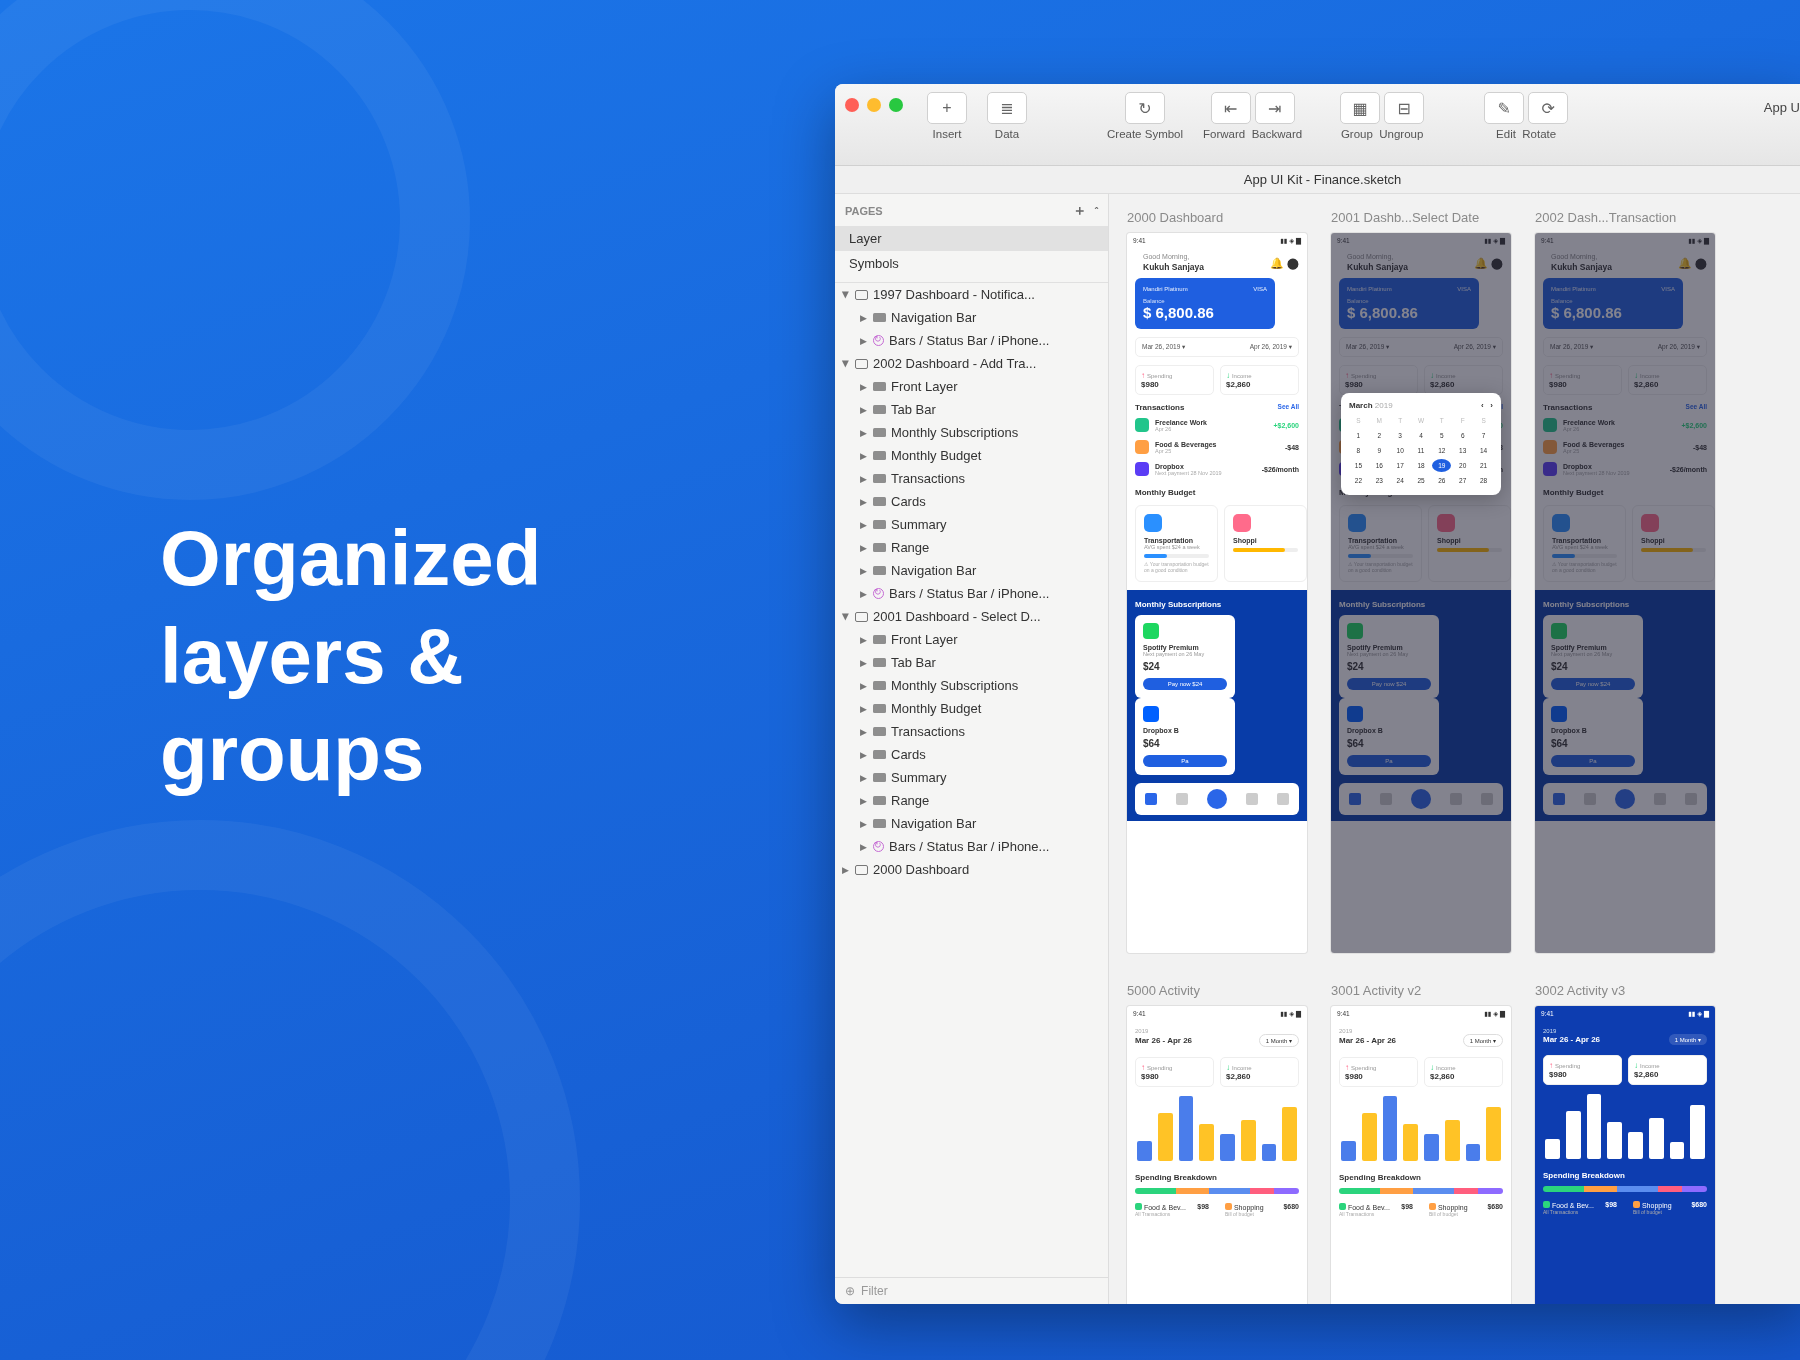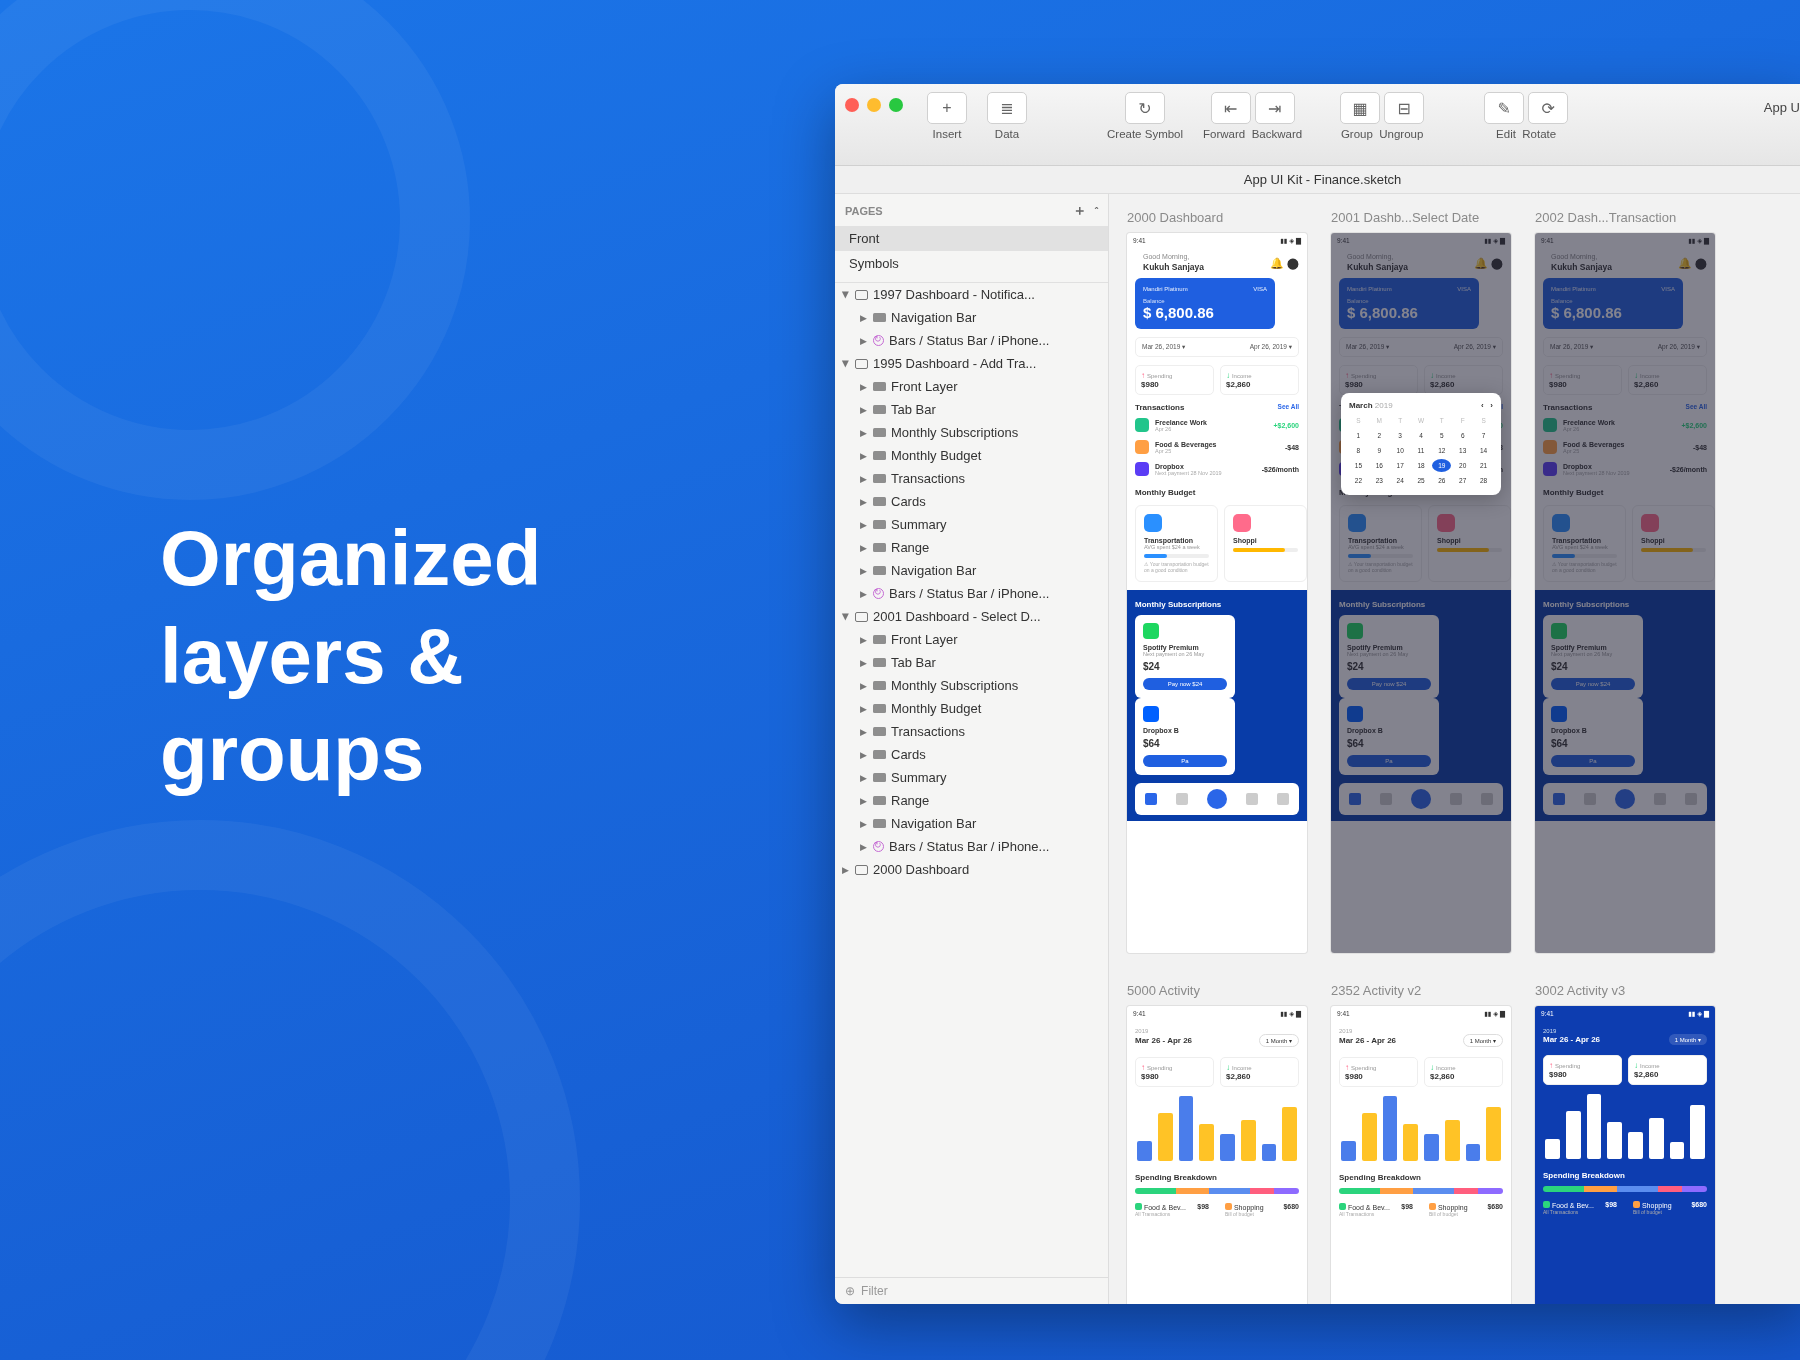--- a/index.html
+++ b/index.html
@@ -176,21 +176,21 @@
   <div class="doc-title">App UI Kit - Finance.sketch</div>
   <div class="body">
     <div class="sidebar">
       <div class="pages-hdr">
         <span>PAGES</span>
         <span class="gap"></span>
         <span style="font-size:14px;color:#666;margin-right:8px">＋</span>
         <span style="font-size:10px;color:#666">ˆ</span>
       </div>
       <div id="pages">
-          <div class="page-item active">Front</div>
+          <div class="page-item active">Layer</div>
           <div class="page-item">Symbols</div>
         </div>
       <div class="layers" id="layers">
           <div class="lrow" style="padding-left: 6px;">
             <span class="chev open">▶</span>
             <span class="ico artb"></span>
             <span class="lname">1997 Dashboard - Notifica...</span>
           </div>
           <div class="lrow" style="padding-left: 24px;">
             <span class="chev">▶</span>
@@ -198,21 +198,21 @@
             <span class="lname">Navigation Bar</span>
           </div>
           <div class="lrow" style="padding-left: 24px;">
             <span class="chev">▶</span>
             <span class="ico sym"></span>
             <span class="lname">Bars / Status Bar / iPhone...</span>
           </div>
           <div class="lrow" style="padding-left: 6px;">
             <span class="chev open">▶</span>
             <span class="ico artb"></span>
-            <span class="lname">1995 Dashboard - Add Tra...</span>
+            <span class="lname">2002 Dashboard - Add Tra...</span>
           </div>
           <div class="lrow" style="padding-left: 24px;">
             <span class="chev">▶</span>
             <span class="ico fold"></span>
             <span class="lname">Front Layer</span>
           </div>
           <div class="lrow" style="padding-left: 24px;">
             <span class="chev">▶</span>
             <span class="ico fold"></span>
             <span class="lname">Tab Bar</span>
@@ -616,21 +616,21 @@
                   <b>$98</b>
                 </div>
                 <div style="flex:1" class="bitem">
                   <span><i style="display:inline-block;width:7px;height:7px;background:#ff9f43;border-radius:2px"></i> Shopping<div style="font-size:5px;color:#aaa">Bill of budget</div></span>
                   <b>$680</b>
                 </div>
               </div>
             </div>
           </div>
           <div class="art">
-            <div class="alabel">2352 Activity v2</div>
+            <div class="alabel">3001 Activity v2</div>
             <div class="board short act">
               <div class="statusb">
                 <span>9:41</span>
                 <span>▮▮ ◈ ▇</span>
               </div>
   <div class="hdr">
                 <div style="font-size:6px;color:#aaa">2019</div>
                 <div class="range">
                   <span>Mar 26 - Apr 26</span>
                   <span class="pill">1 Month ▾</span>

